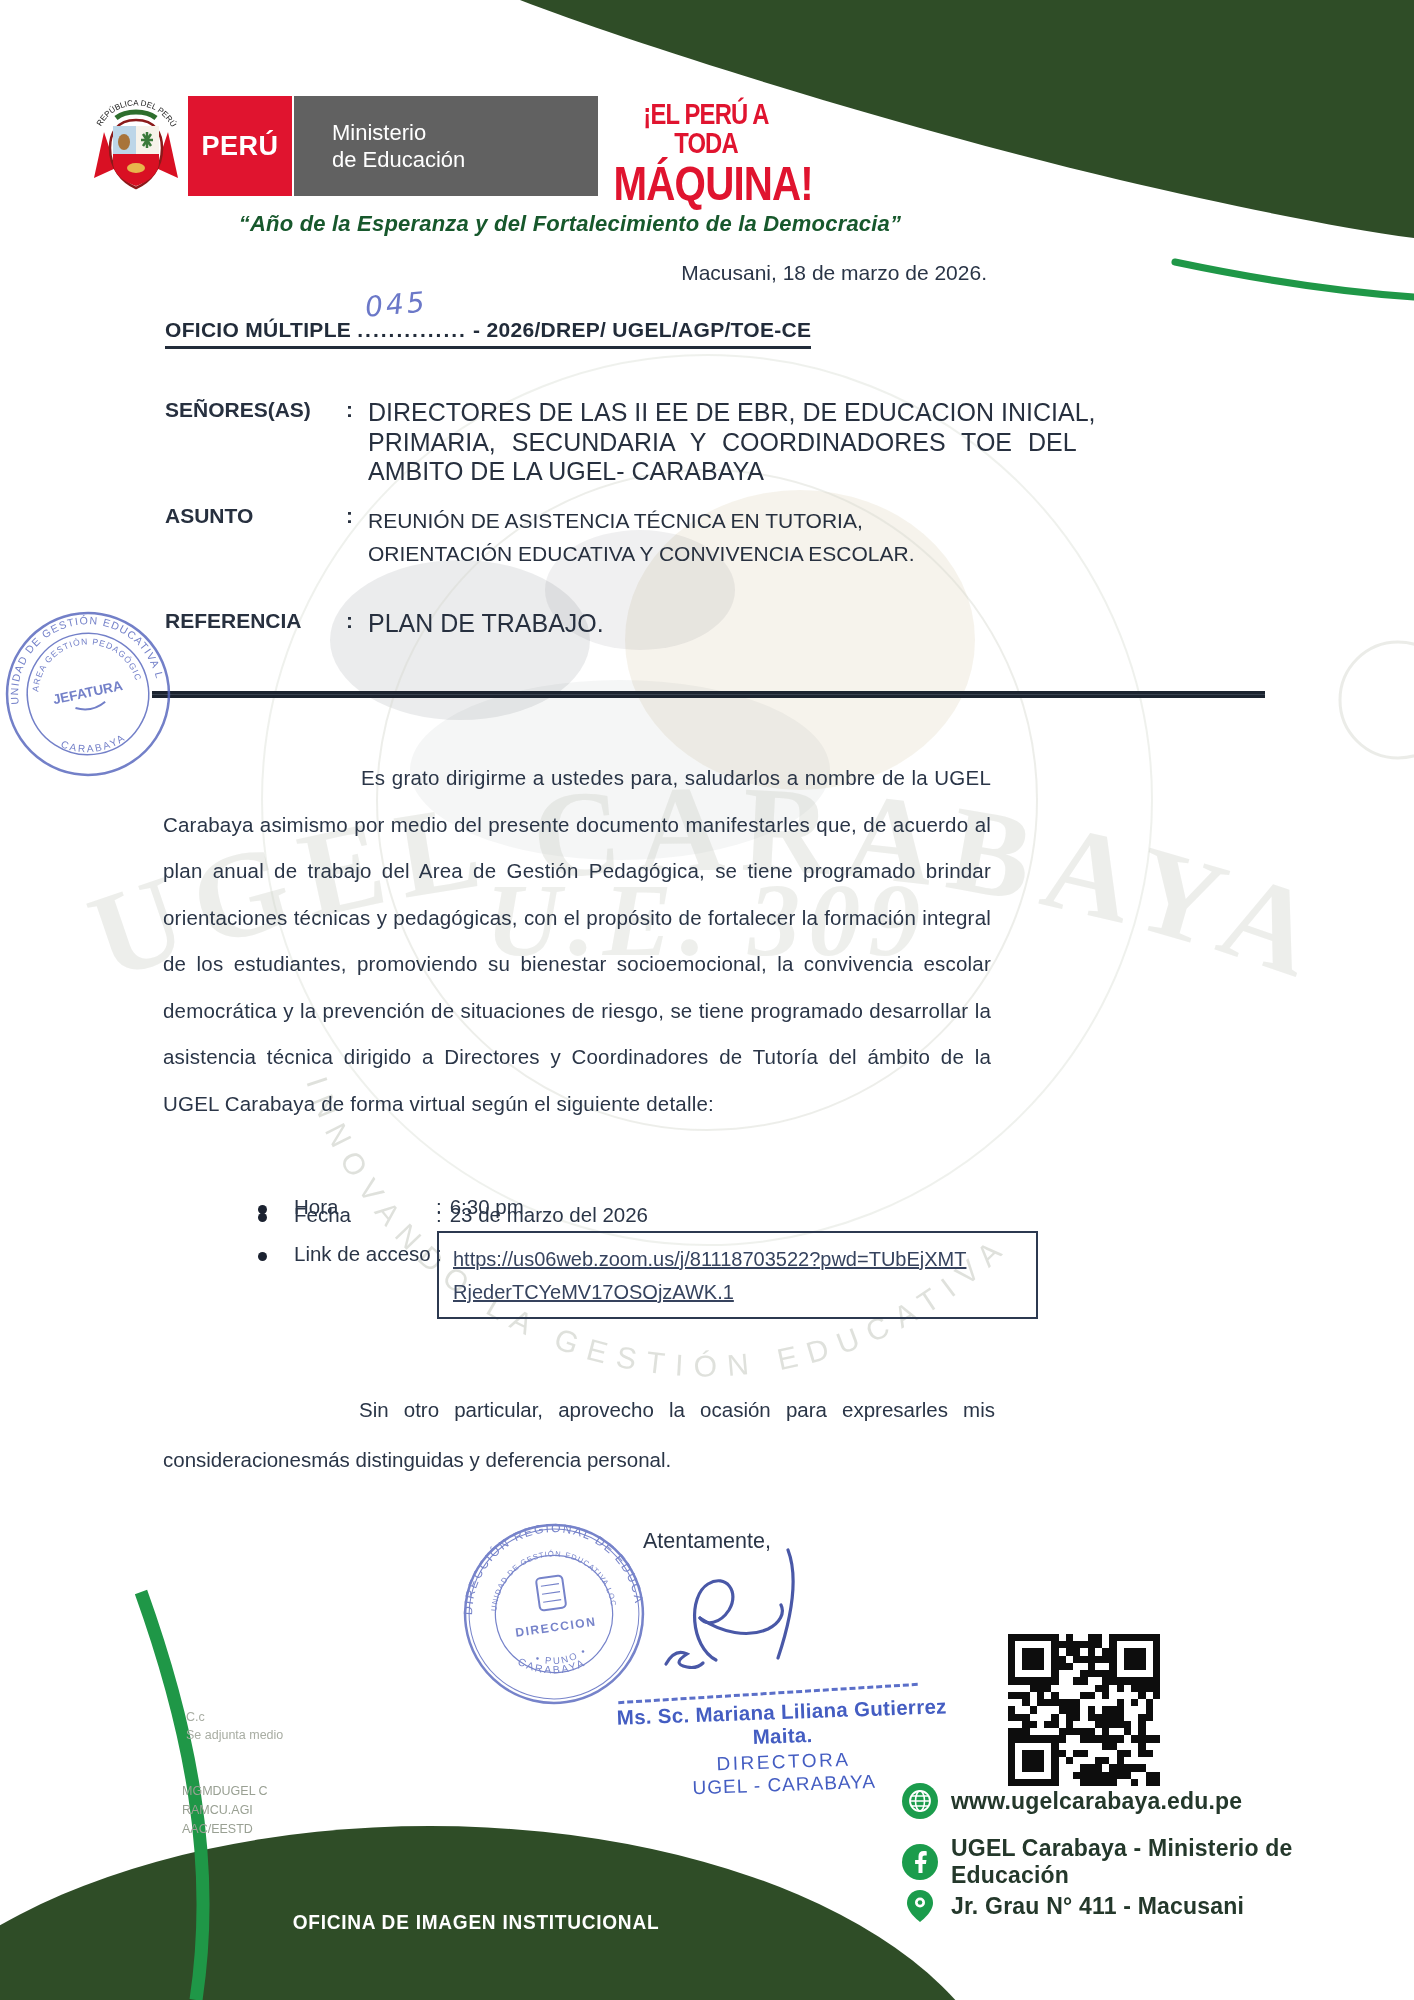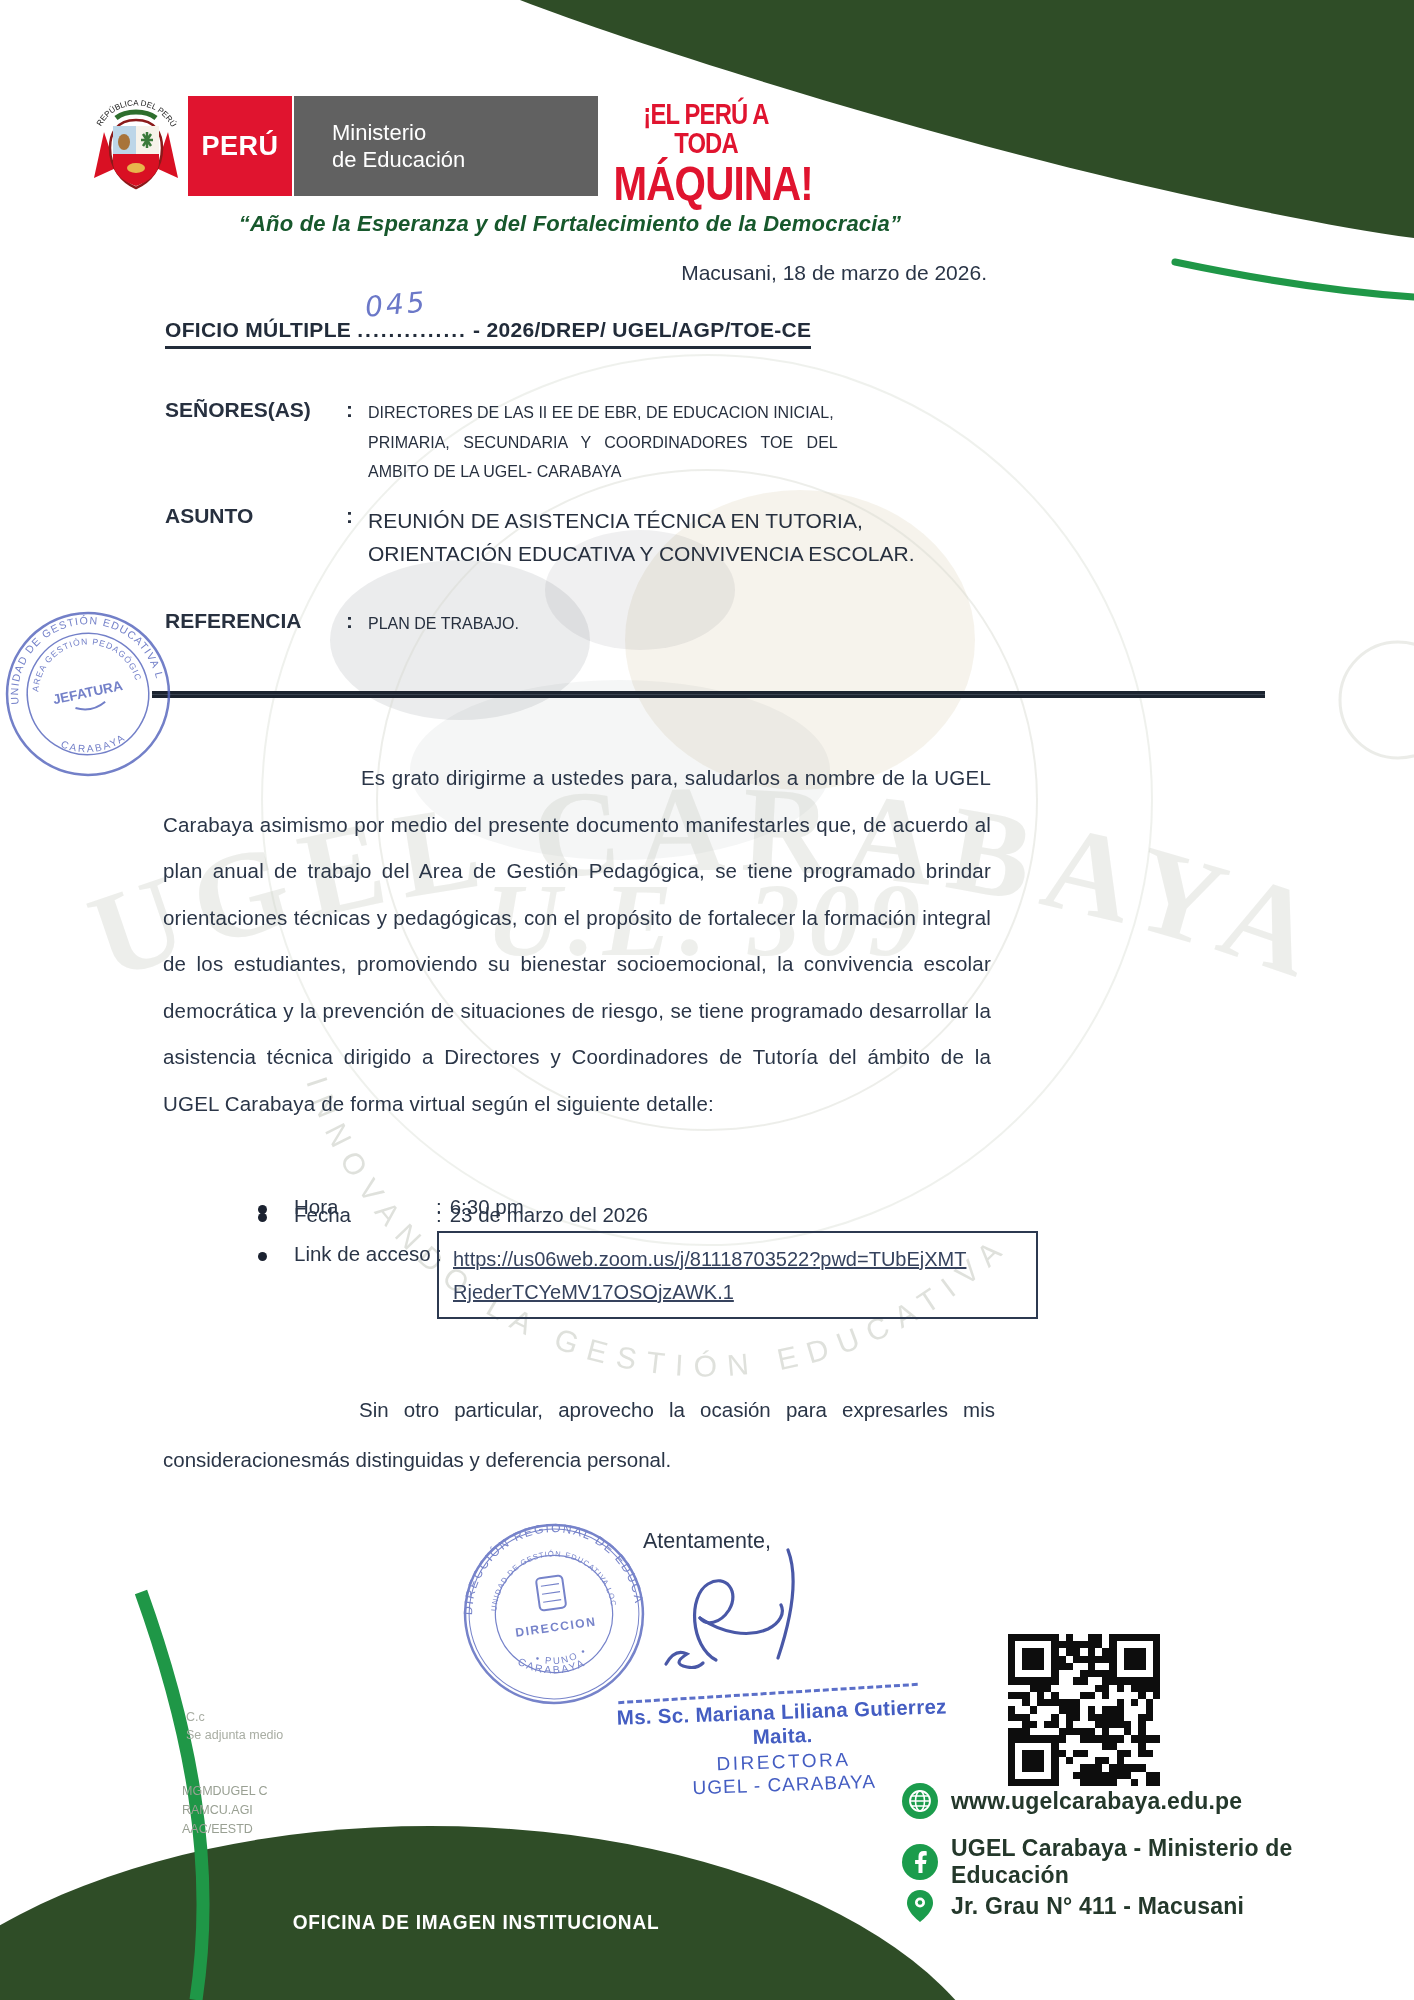--- a/index.html
+++ b/index.html
@@ -28,21 +28,21 @@
   .oficio{left:165px;top:318px;font-size:21px;font-weight:bold;color:#222c3a;letter-spacing:.3px;
           border-bottom:3px solid #222c3a;padding-bottom:4px}
   .oficio .dots{letter-spacing:2px}
   .hand-number{position:absolute;left:200px;top:-30px;font-family:"DejaVu Sans",sans-serif;font-style:italic;
                font-size:28px;color:#6b78c8;letter-spacing:3px;transform:rotate(-5deg);font-weight:normal}
 
   
   .field{display:flex;align-items:flex-start;left:165px}
   .field .flabel{width:181px;font-weight:bold;font-size:21px;flex:none}
   .field .fcolon{width:22px;font-weight:bold;font-size:21px;flex:none}
-  .field .flines{font-size:16px;line-height:29.5px}
+  .field .flines{font-size:25px;line-height:29.5px}
   .f-recipients{top:398px}
   .f-recipients .l2{word-spacing:9px}
   .f-subject{top:504px}
   .f-subject .flines{font-weight:normal;line-height:33px;font-size:21px}
   .f-reference{top:609px}
 
   .rule{left:152px;top:691px;width:1113px;height:7px;
         background:linear-gradient(#1c2430 0 40%,#39424f 40% 60%,#1c2430 60% 100%)}
 
   

